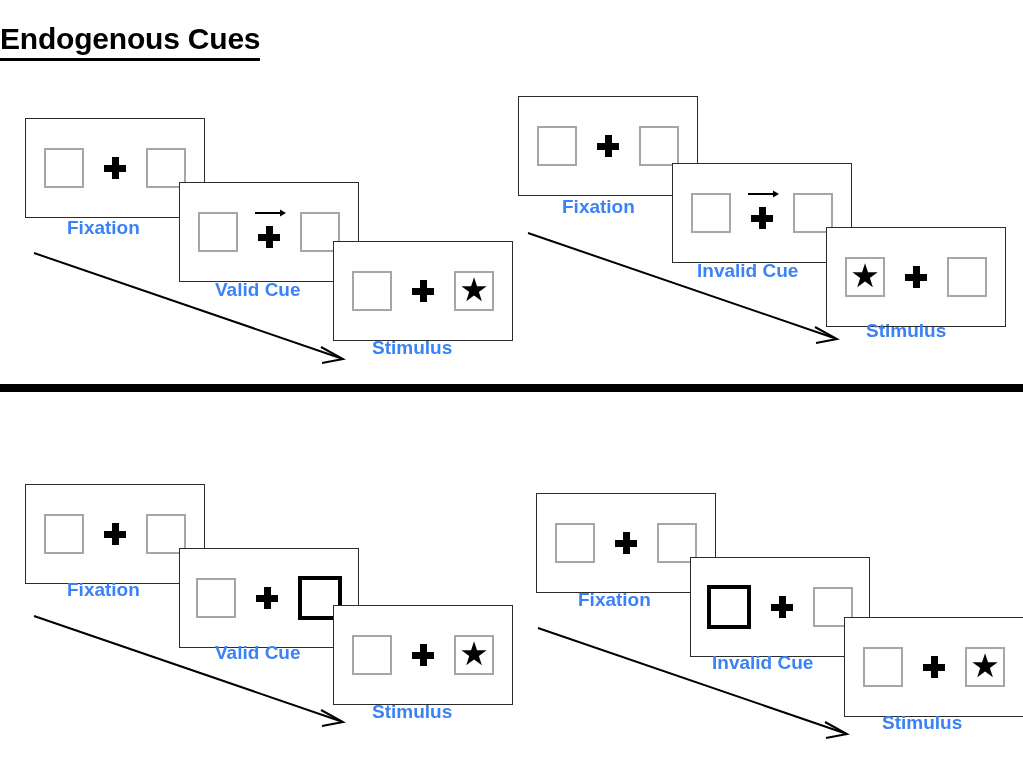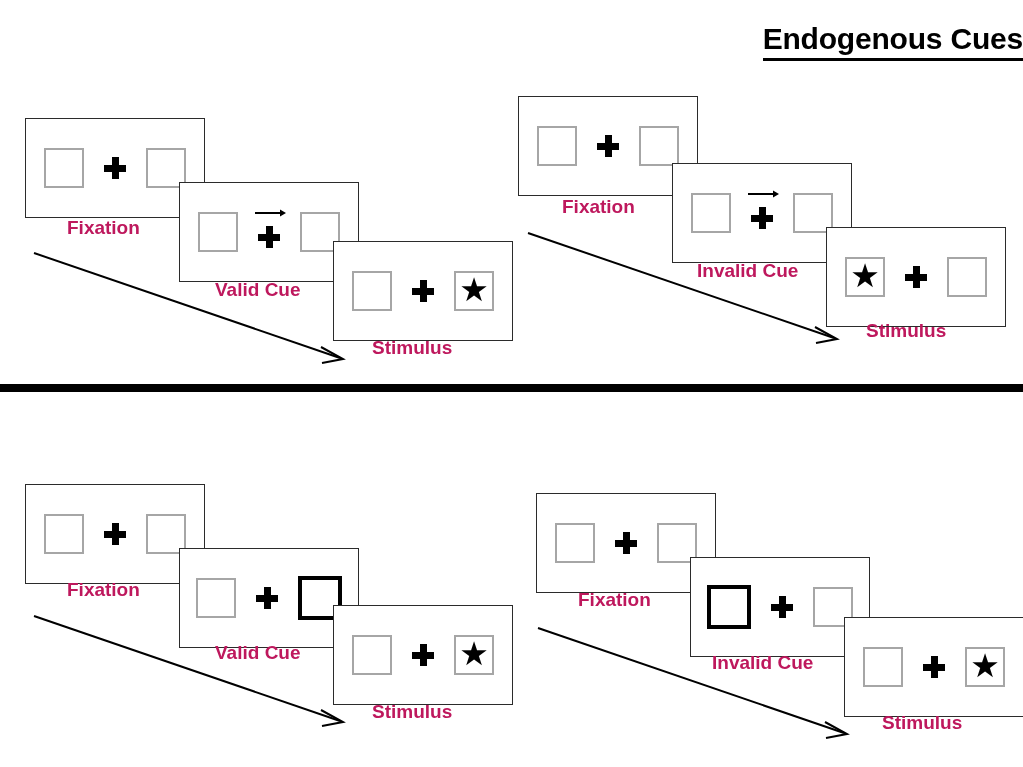--- a/index.html
+++ b/index.html
@@ -14,21 +14,21 @@
     height: 767px;
     background: #ffffff;
     overflow: hidden;
   }
 
   
   .section-title {
     position: absolute;
     width: 100%;
     left: 0;
-    text-align: right;
+    text-align: left;
     font-size: 30px;
     font-weight: bold;
     color: #000000;
     letter-spacing: -0.2px;
   }
   .section-title span {
     border-bottom: 3px solid #000000;
     padding-bottom: 2px;
     display: inline-block;
   }
@@ -112,21 +112,21 @@
     left: 2px;
     width: 32px;
     height: 10px;
   }
 
   
   .caption {
     position: absolute;
     font-size: 19px;
     font-weight: bold;
-    color: #be185d;
+    color: #3b82f6;
     white-space: nowrap;
   }
 
   
   .time-arrow {
     position: absolute;
     overflow: visible;
     pointer-events: none;
   }
 </style>

